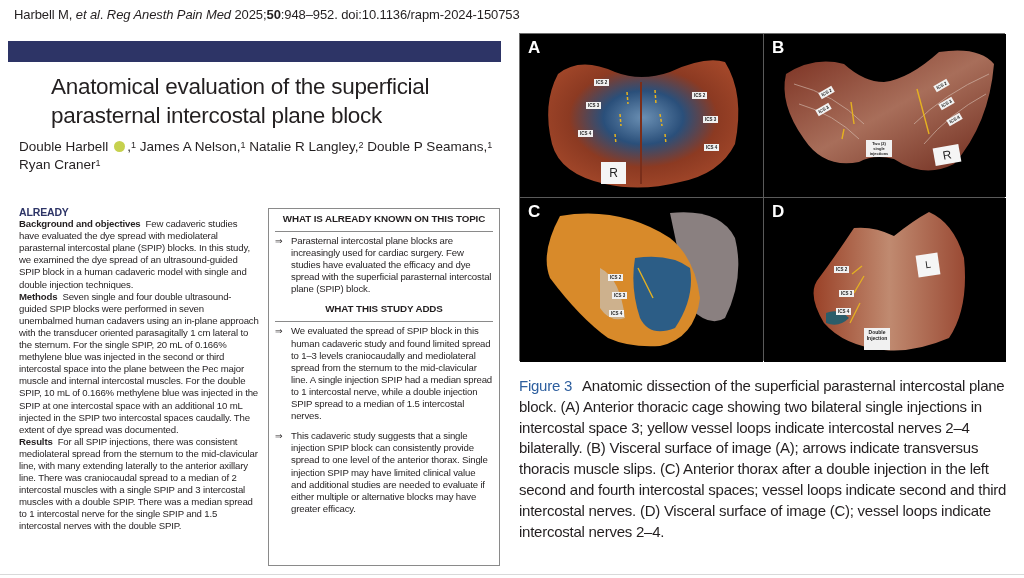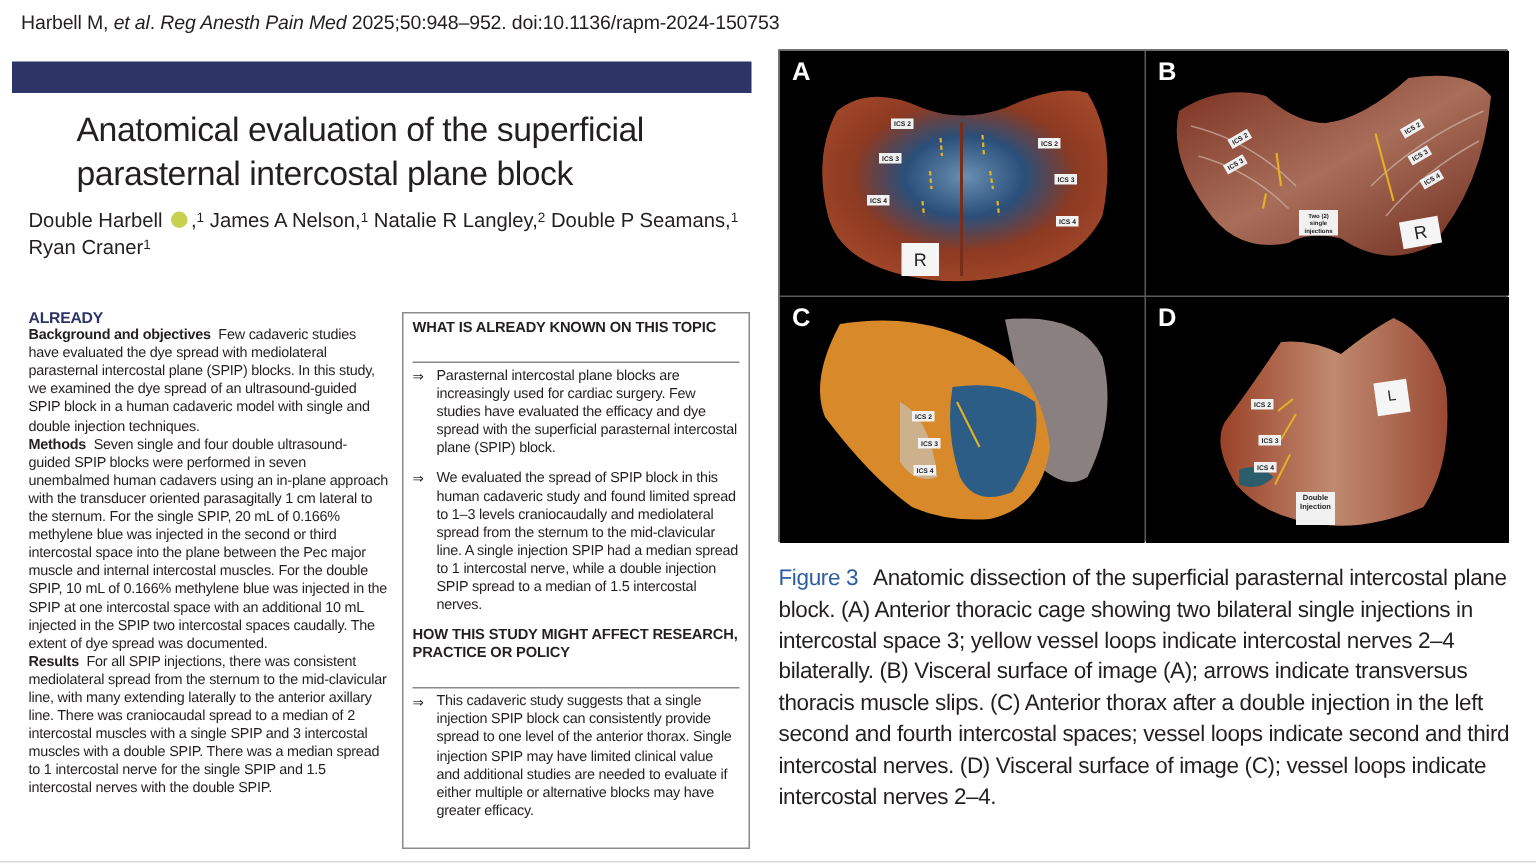--- a/index.html
+++ b/index.html
@@ -1,37 +1,37 @@
 <!DOCTYPE html>
 <html><head>
   <meta charset="utf-8">
   <style>
     * { box-sizing: border-box; margin: 0; padding: 0; }
     html, body { width: 1024px; height: 578px; overflow: hidden; background: #ffffff; }
     body { position: relative; font-family: "Liberation Sans", sans-serif; color: #231f20; }
 
     .citation { position: absolute; left: 14px; top: 7px; font-size: 13px; color: #231f20; white-space: nowrap; letter-spacing: -0.1px; }
     .citation .it { font-style: italic; }
-    .citation .b { font-weight: normal; }
+    .citation .b { font-weight: bold; }
 
     .title-bar { position: absolute; left: 8px; top: 41px; width: 493px; height: 21px; background: #2d3466; }
 
     .title { position: absolute; left: 19px; top: 72px; width: 490px; font-size: 22.5px; line-height: 29px; color: #231f20; letter-spacing: -0.3px; margin-left: 32px; }
 
     .authors { position: absolute; left: 19px; top: 138px; width: 480px; font-size: 13.5px; line-height: 18px; color: #231f20; }
     .authors sup { font-size: 9px; vertical-align: top; position: relative; top: -2px; }
     .orcid { display: inline-block; width: 11px; height: 11px; border-radius: 50%; background: #c6d14e; vertical-align: middle; margin: 0 2px 2px 6px; }
 
     .abstract { position: absolute; left: 19px; top: 206px; width: 240px; font-size: 9.6px; line-height: 12.1px; color: #231f20; letter-spacing: -0.15px; }
     .abstract .heading { font-weight: bold; color: #2d3466; font-size: 10.5px; }
     .abstract .sub { font-weight: bold; }
     .abstract p { margin: 0; }
 
     .keybox { position: absolute; left: 268px; top: 208px; width: 232px; height: 358px; border: 1px solid #8a8a8a; padding: 4px 6px 0 6px; }
-    .keybox h4 { font-size: 9.8px; font-weight: bold; color: #231f20; line-height: 12px; padding-bottom: 16px; border-bottom: 1px solid #8a8a8a; margin-bottom: 3px; letter-spacing: -0.1px; }
+    .keybox h4 { font-size: 9.8px; font-weight: bold; color: #231f20; line-height: 12px; padding-bottom: 6px; border-bottom: 1px solid #8a8a8a; margin-bottom: 3px; letter-spacing: -0.1px; text-align: center; }
     .keybox .item { position: relative; padding-left: 16px; font-size: 9.6px; line-height: 12.1px; letter-spacing: -0.15px; margin-bottom: 8px; }
     .keybox .item .arrow { position: absolute; left: 0; top: 0; font-size: 9px; }
 
     .bottom-line { position: absolute; left: 0; top: 574px; width: 1024px; height: 1px; background: #d9d9d9; }
 
     .figure { position: absolute; left: 519px; top: 33px; width: 486px; height: 328px; background: #000; border: 1px solid #6d6d6d; }
     .panel { position: absolute; background: #000; overflow: hidden; }
     .panel .label { position: absolute; left: 8px; top: 4px; color: #fff; font-weight: bold; font-size: 17px; font-family: "Liberation Sans", sans-serif; }
     .vline { position: absolute; left: 243px; top: 0; width: 1px; height: 100%; background: #5a5a5a; }
     .hline { position: absolute; left: 0; top: 163px; width: 100%; height: 1px; background: #5a5a5a; }
@@ -63,22 +63,22 @@
 <div class="abstract">
   <div class="heading">ALREADY</div>
   <p><span class="sub">Background and objectives</span>&nbsp;&nbsp;<span>Few cadaveric studies have evaluated the dye spread with mediolateral parasternal intercostal plane (SPIP) blocks. In this study, we examined the dye spread of an ultrasound-guided SPIP block in a human cadaveric model with single and double injection techniques.</span></p>
   <p><span class="sub">Methods</span>&nbsp;&nbsp;<span>Seven single and four double ultrasound-guided SPIP blocks were performed in seven unembalmed human cadavers using an in-plane approach with the transducer oriented parasagitally 1 cm lateral to the sternum. For the single SPIP, 20 mL of 0.166% methylene blue was injected in the second or third intercostal space into the plane between the Pec major muscle and internal intercostal muscles. For the double SPIP, 10 mL of 0.166% methylene blue was injected in the SPIP at one intercostal space with an additional 10 mL injected in the SPIP two intercostal spaces caudally. The extent of dye spread was documented.</span></p>
   <p><span class="sub">Results</span>&nbsp;&nbsp;<span>For all SPIP injections, there was consistent mediolateral spread from the sternum to the mid-clavicular line, with many extending laterally to the anterior axillary line. There was craniocaudal spread to a median of 2 intercostal muscles with a single SPIP and 3 intercostal muscles with a double SPIP. There was a median spread to 1 intercostal nerve for the single SPIP and 1.5 intercostal nerves with the double SPIP.</span></p>
 </div>
 
 <div class="keybox">
   <h4>WHAT IS ALREADY KNOWN ON THIS TOPIC</h4>
   <div class="item"><span class="arrow">⇒</span><span>Parasternal intercostal plane blocks are increasingly used for cardiac surgery. Few studies have evaluated the efficacy and dye spread with the superficial parasternal intercostal plane (SPIP) block.</span></div>
+  <h4>WHAT THIS STUDY ADDS</h4>
   <div class="item"><span class="arrow">⇒</span><span>We evaluated the spread of SPIP block in this human cadaveric study and found limited spread to 1–3 levels craniocaudally and mediolateral spread from the sternum to the mid-clavicular line. A single injection SPIP had a median spread to 1 intercostal nerve, while a double injection SPIP spread to a median of 1.5 intercostal nerves.</span></div>
-  <h4>HOW THIS STUDY MIGHT AFFECT RESEARCH, PRACTICE OR POLICY</h4>
   <div class="item"><span class="arrow">⇒</span><span>This cadaveric study suggests that a single injection SPIP block can consistently provide spread to one level of the anterior thorax. Single injection SPIP may have limited clinical value and additional studies are needed to evaluate if either multiple or alternative blocks may have greater efficacy.</span></div>
 </div>
 
 <div class="bottom-line"></div>
 
 <div class="figure">
 
   <div class="panel" style="left:0;top:0;width:243px;height:163px;">
     <svg width="243" height="163">
       <defs>

